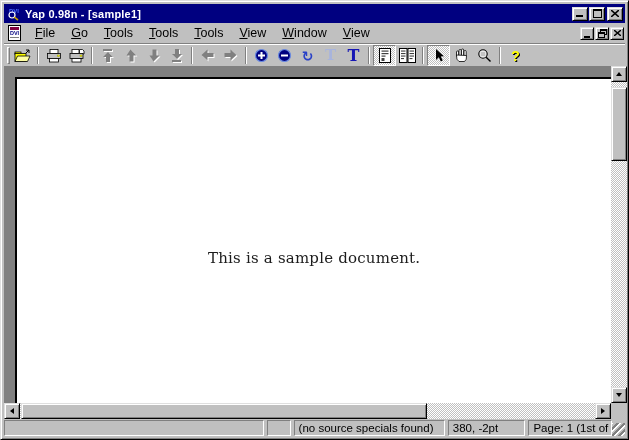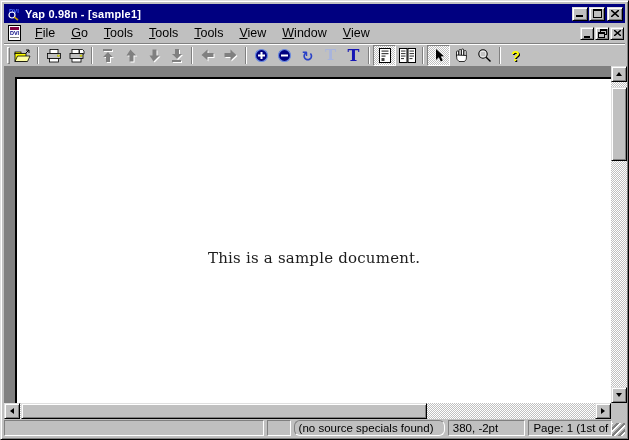--- a/index.html
+++ b/index.html
@@ -85,21 +85,21 @@
   .tri-left  { width:0; height:0; border-top:3.5px solid transparent; border-bottom:3.5px solid transparent; border-right:4px solid #000; }
   .tri-right { width:0; height:0; border-top:3.5px solid transparent; border-bottom:3.5px solid transparent; border-left:4px solid #000; }
 
   
   .statusbar { position:absolute; left:3px; right:3px; bottom:3px; height:18px;
     display:flex; align-items:stretch; padding-top:2px; }
   .panel { border:1px solid; border-color:#808080 #fff #fff #808080;
     font-size:11.5px; color:#000; padding:1px 4px 0 4px; white-space:nowrap; overflow:hidden; }
   .p-main  { width:261px; margin-right:3px; }
   .p-small { width:24px;  margin-right:3px; }
-  .p-msg   { width:152px; margin-right:3px;border-radius:6px; }
+  .p-msg   { width:152px; margin-right:3px; }
   .p-pos   { width:78px;  margin-right:3px; }
   .p-page  { width:84px; }
   .grip-resize { width:13px; height:13px; align-self:flex-end; margin-left:auto;
     background:
       linear-gradient(135deg, transparent 0 50%, transparent 50%),
       repeating-linear-gradient(-45deg, #c0c0c0 0 2px, #fff 2px 3px, #808080 3px 5px);
   }
 </style>
 </head>
 <body>

